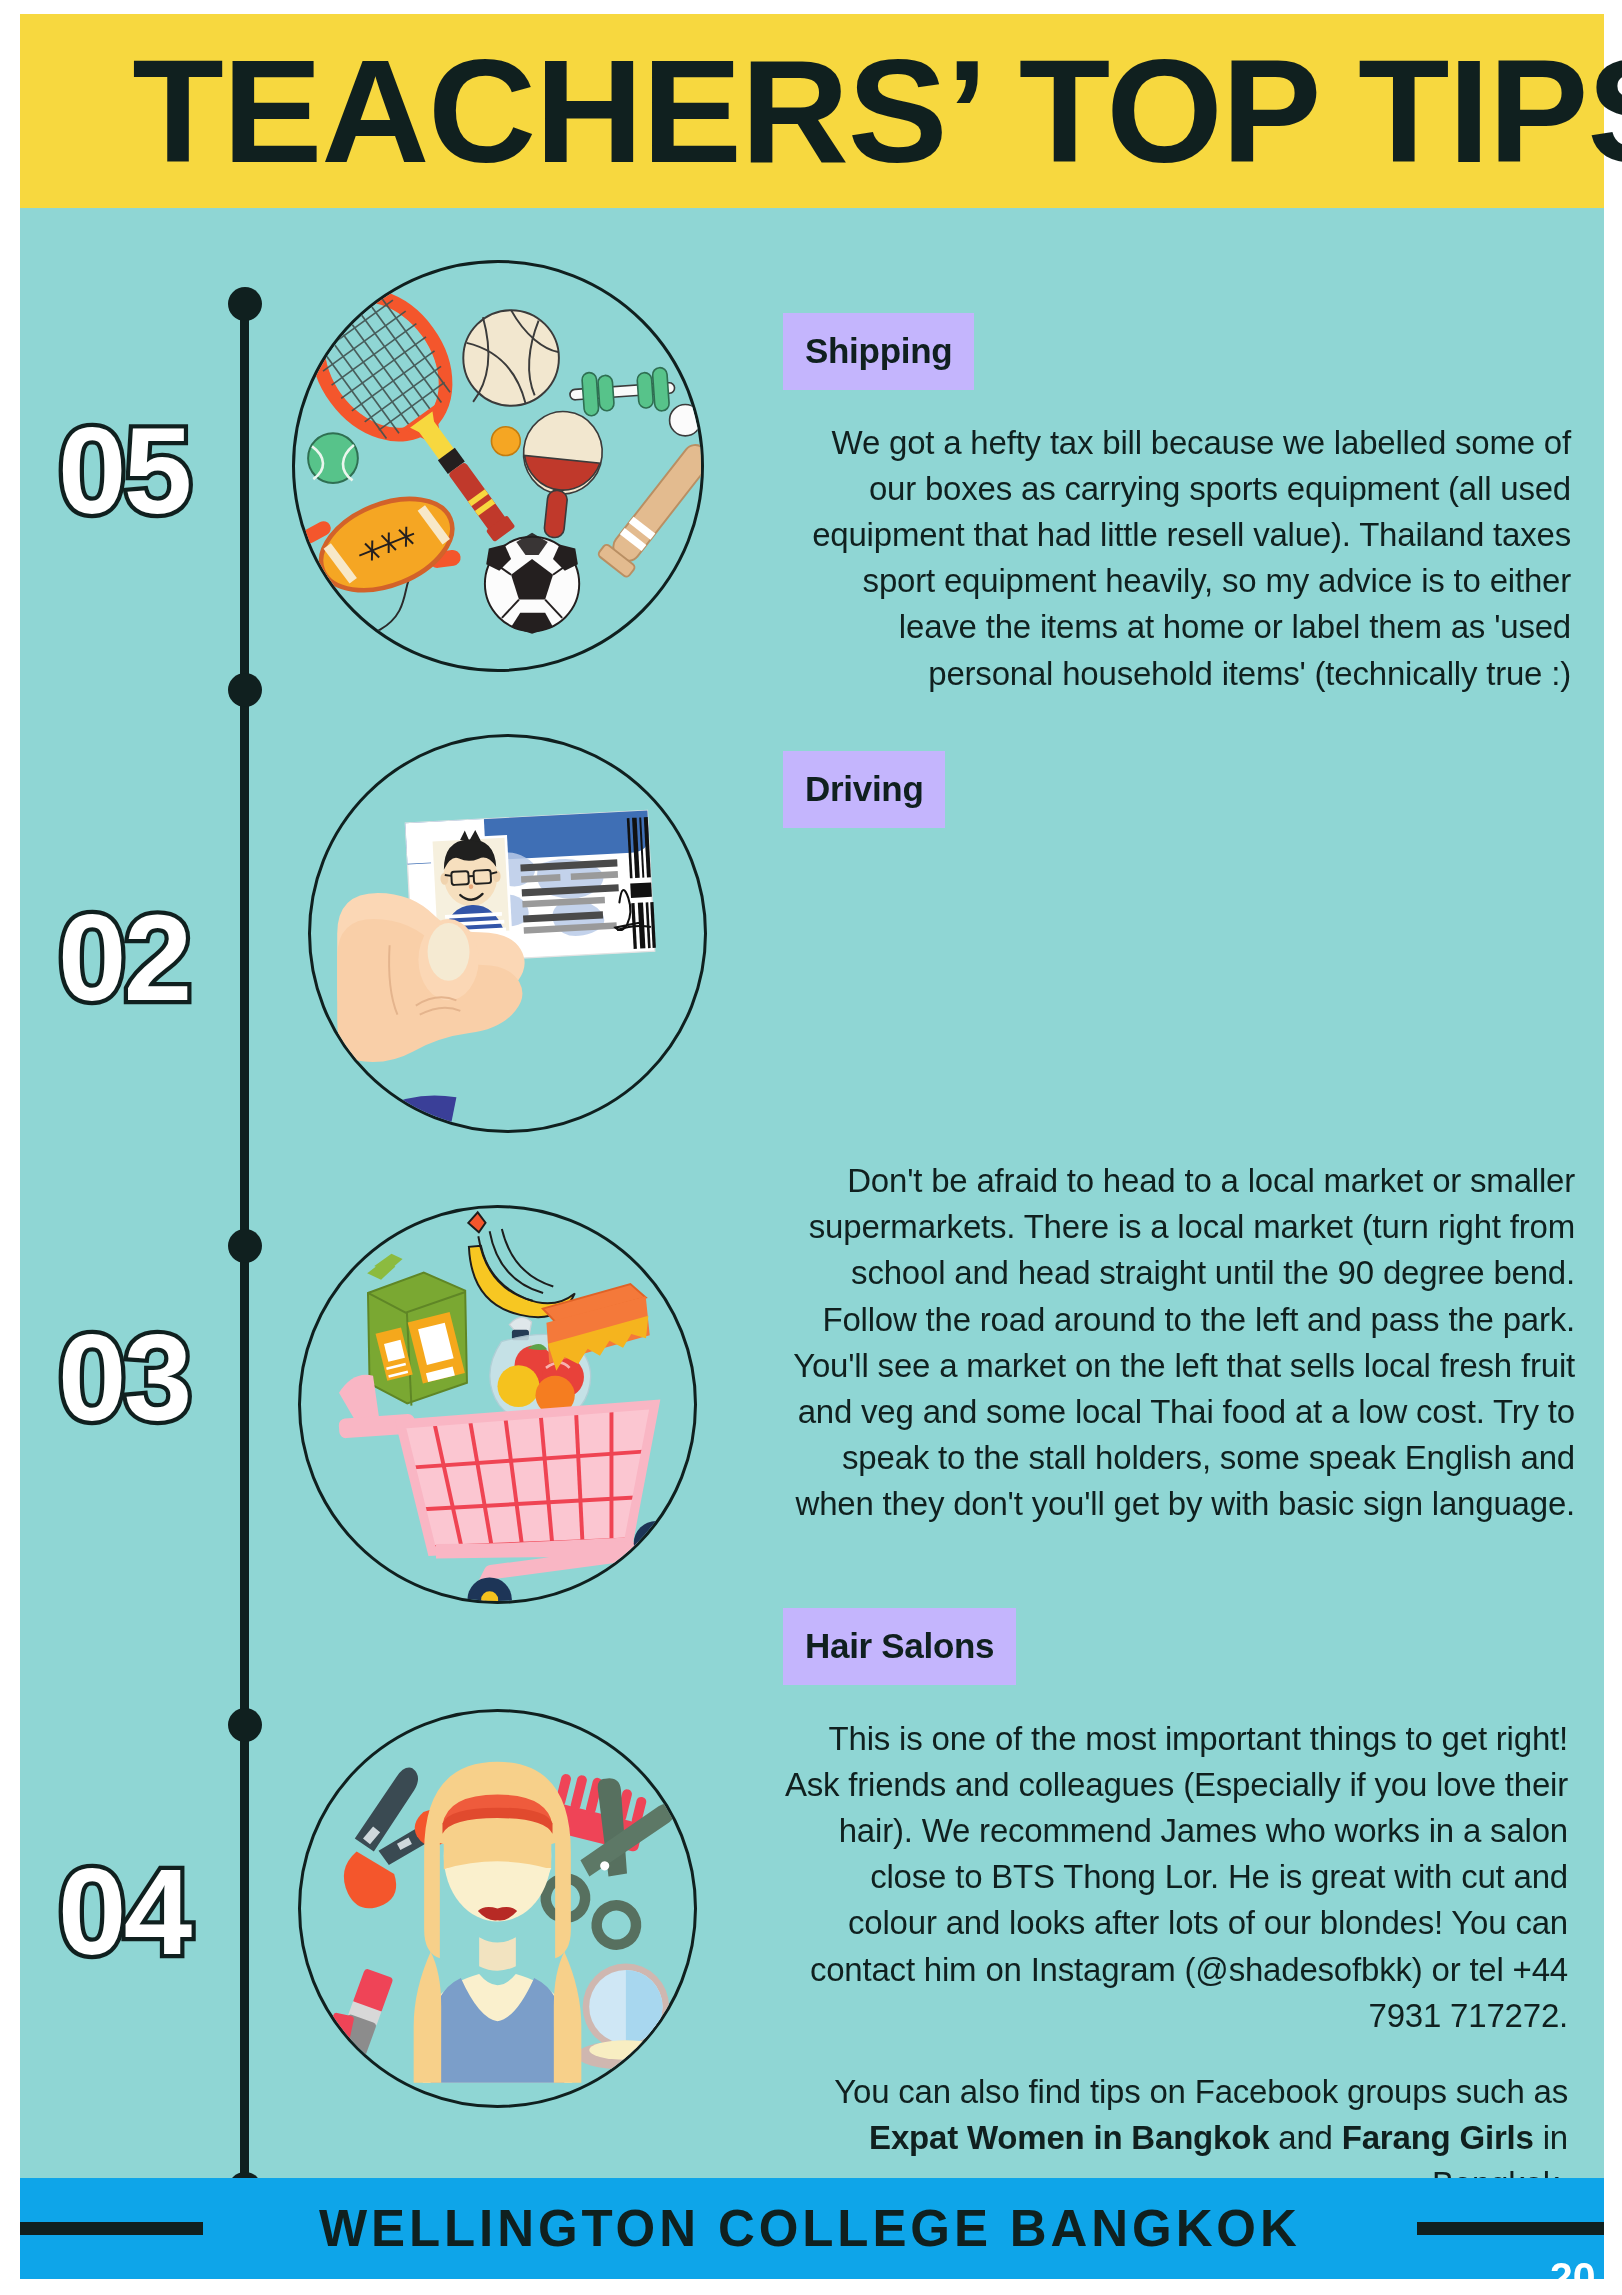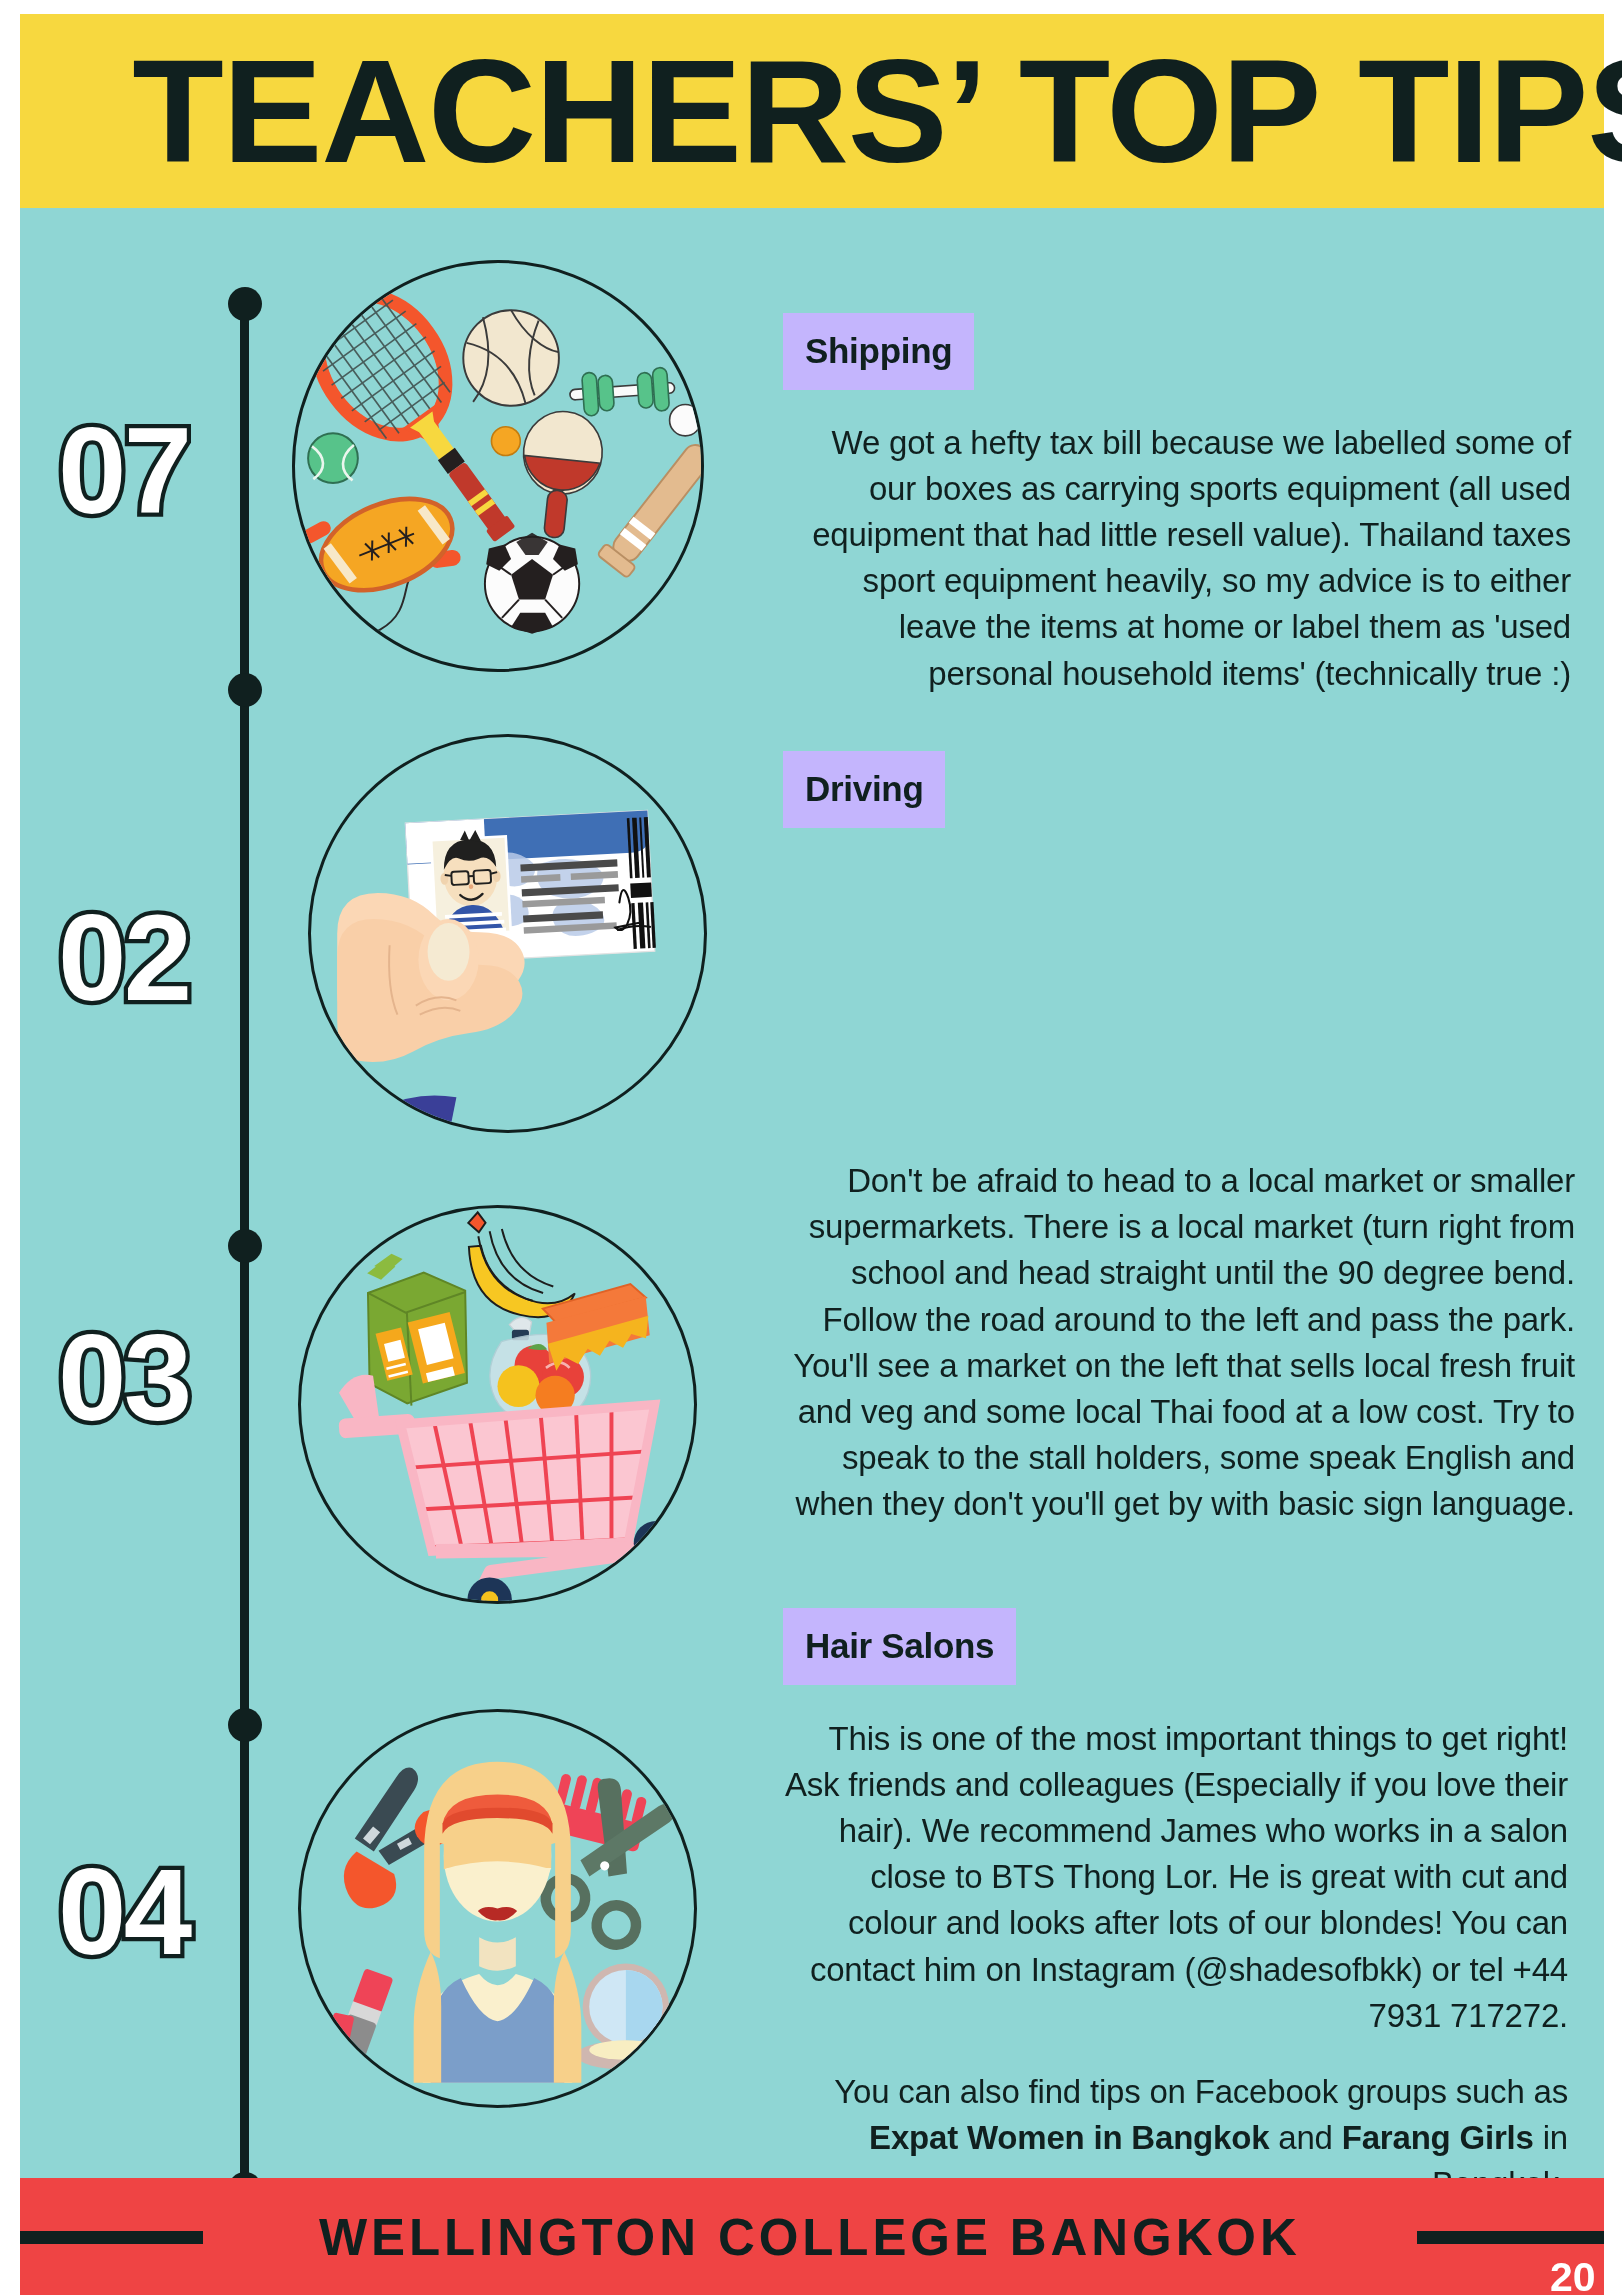--- a/index.html
+++ b/index.html
@@ -58,22 +58,22 @@
   }
   .body-txt{
     color:#10201f;font-family:"Liberation Sans",sans-serif;
     font-weight:400;font-size:33px;line-height:1.40;
     letter-spacing:-0.2px;margin:0;text-align:right;
   }
   .body-txt + .body-txt{margin-top:30px;}
   .body-txt b{font-weight:700;}
   
   .footer-band{
-    position:absolute;left:19.6px;top:2178px;width:1584px;height:118px;
-    background:#ef4444;display:flex;align-items:center;justify-content:center;gap:39px;
+    position:absolute;left:19.6px;top:2178px;width:1584px;height:101px;
+    background:#0ea5e9;display:flex;align-items:center;justify-content:center;gap:39px;
   }
   .footer-rule{height:13px;background:#10201f;}
   .footer-rule.l{width:373px;margin-right:77px;}
   .footer-rule.r{width:380px;margin-left:77px;}
   .footer-text{
     font-family:"Liberation Sans",sans-serif;
     font-weight:700;font-size:51px;letter-spacing:3.9px;color:#10201f;
     white-space:nowrap;
   }
   .page-num{
@@ -94,21 +94,21 @@
   </div>
 
   <div class="timeline">
     <div class="tl-dot" style="top:-17px;"></div>
     <div class="tl-dot" style="top:369px;"></div>
     <div class="tl-dot" style="top:925px;"></div>
     <div class="tl-dot" style="top:1404px;"></div>
     <div class="tl-dot" style="top:1868px;"></div>
   </div>
 
-  <div class="num" style="top:409px;">07</div>
+  <div class="num" style="top:409px;">05</div>
   <div class="num" style="top:896px;">02</div>
   <div class="num" style="top:1316px;">03</div>
   <div class="num" style="top:1832px;margin-top:18px;">04</div>
 
   <div class="circle" style="left:292px;top:260px;width:406px;height:406px;">
     <svg class="circle-inner" viewBox="0 0 620 620">
 
       <path d="M30 470 C -10 540 60 600 130 560 C 190 525 150 470 205 455" fill="none" stroke="#2b2b2b" stroke-width="3"></path>
       <rect x="10" y="400" width="46" height="22" rx="11" fill="#f4562c" transform="rotate(-28 33 411)"></rect>
       <rect x="205" y="440" width="48" height="24" rx="12" fill="#f4562c" transform="rotate(-8 229 452)"></rect>

